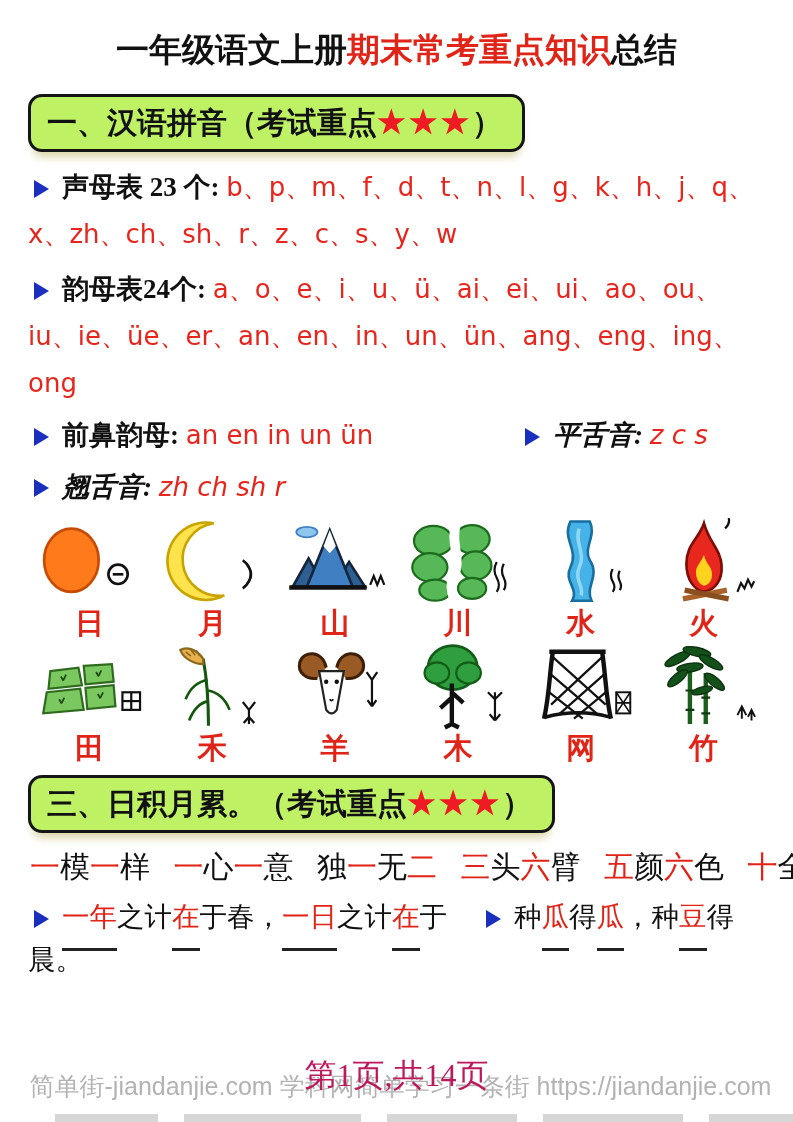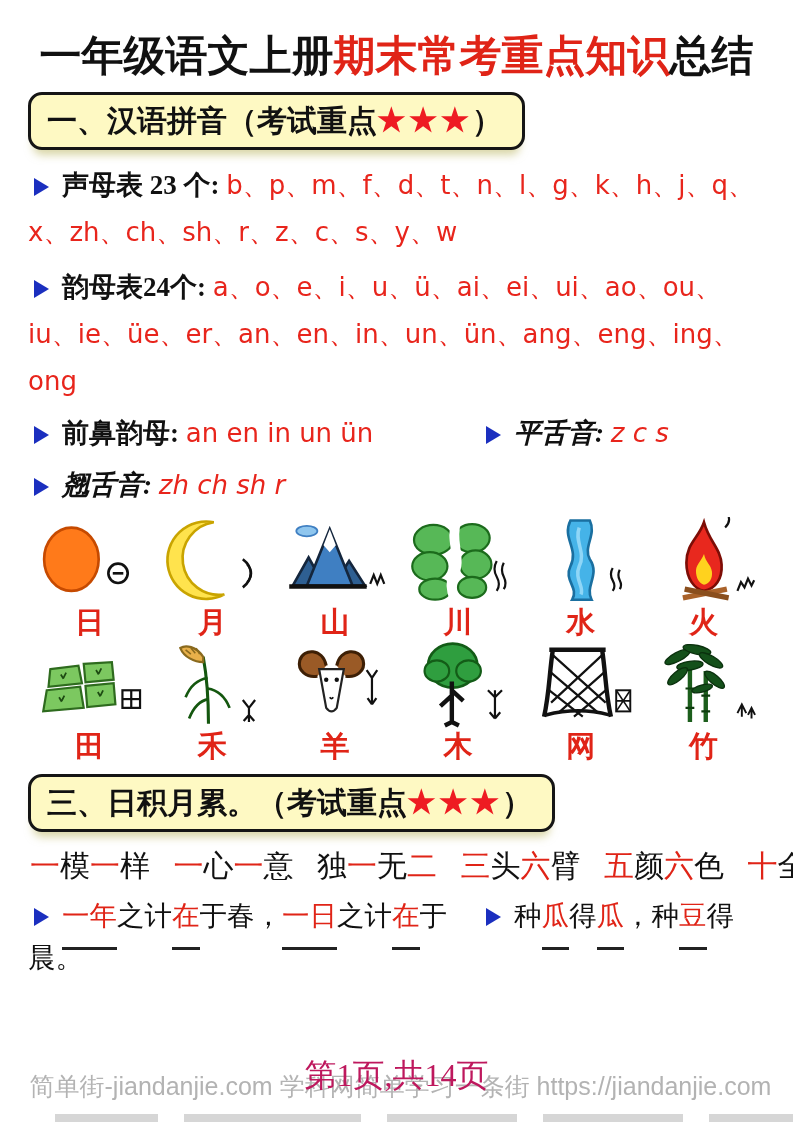--- a/index.html
+++ b/index.html
@@ -2,37 +2,37 @@
 <html><head>
 <meta charset="utf-8">
 <style>
   html,body{margin:0;padding:0;}
   body{
     width:793px;height:1122px;background:#ffffff;overflow:hidden;position:relative;
     font-family:"Liberation Serif","DejaVu Serif",serif;color:#111;
   }
   .page{padding:32px 28px 0 28px;}
   
-  .title{font-size:42px;font-weight:bold;white-space:nowrap;text-align:center;letter-spacing:0px;line-height:1.15;margin-bottom:4px;}
+  .title{font-size:33px;font-weight:bold;white-space:nowrap;text-align:center;letter-spacing:0px;line-height:1.15;margin-bottom:16px;}
   .red{color:#e02417;}
   
   .banner{
-    display:inline-block;background:#fef9c3;border:3px solid #151515;border-radius:14px;
+    display:inline-block;background:#bef264;border:3px solid #151515;border-radius:14px;
     padding:5px 20px 7px 16px;font-size:30px;font-weight:bold;line-height:1.25;
     box-shadow:0 10px 9px -5px rgba(185,180,95,.55);
     margin:8px 0 12px 0;white-space:nowrap;
   }
   .banner .stars{color:#ee1b22;letter-spacing:3px;font-size:32px;}
   
   .tri{display:inline-block;width:0;height:0;border-left:15px solid #1b2fbf;
     border-top:9px solid transparent;border-bottom:9px solid transparent;
     margin:0 13px 2px 6px;vertical-align:middle;}
   .pinrow{font-size:27px;line-height:1.74;margin-bottom:8px;font-weight:bold;}
   .pin{color:#e8251c;font-family:"DejaVu Sans","Liberation Sans",sans-serif;font-weight:normal;font-size:26px;}
-  .pairrow{display:flex;font-size:27px;font-weight:bold;line-height:1.55;margin-bottom:10px;}
+  .pairrow{display:flex;font-size:27px;font-weight:bold;line-height:1.55;margin-bottom:10px;gap:39px;}
   .pairrow .cl{width:452px;}
   .pairrow .cr{flex:1;font-style:italic;}
   
   .pgrid{display:grid;grid-template-columns:repeat(6,1fr);margin:0 0 2px 0;}
   .pcell{text-align:center;}
   .pcell svg{width:120px;height:88px;display:block;margin:0 auto;}
   .pchar{color:#e02417;font-size:29px;line-height:1.15;margin-top:1px;font-weight:bold;}
   
   .idioms{font-size:30px;margin:2px 0 8px 2px;white-space:nowrap;}
   .idioms .g{margin-right:16px;}

